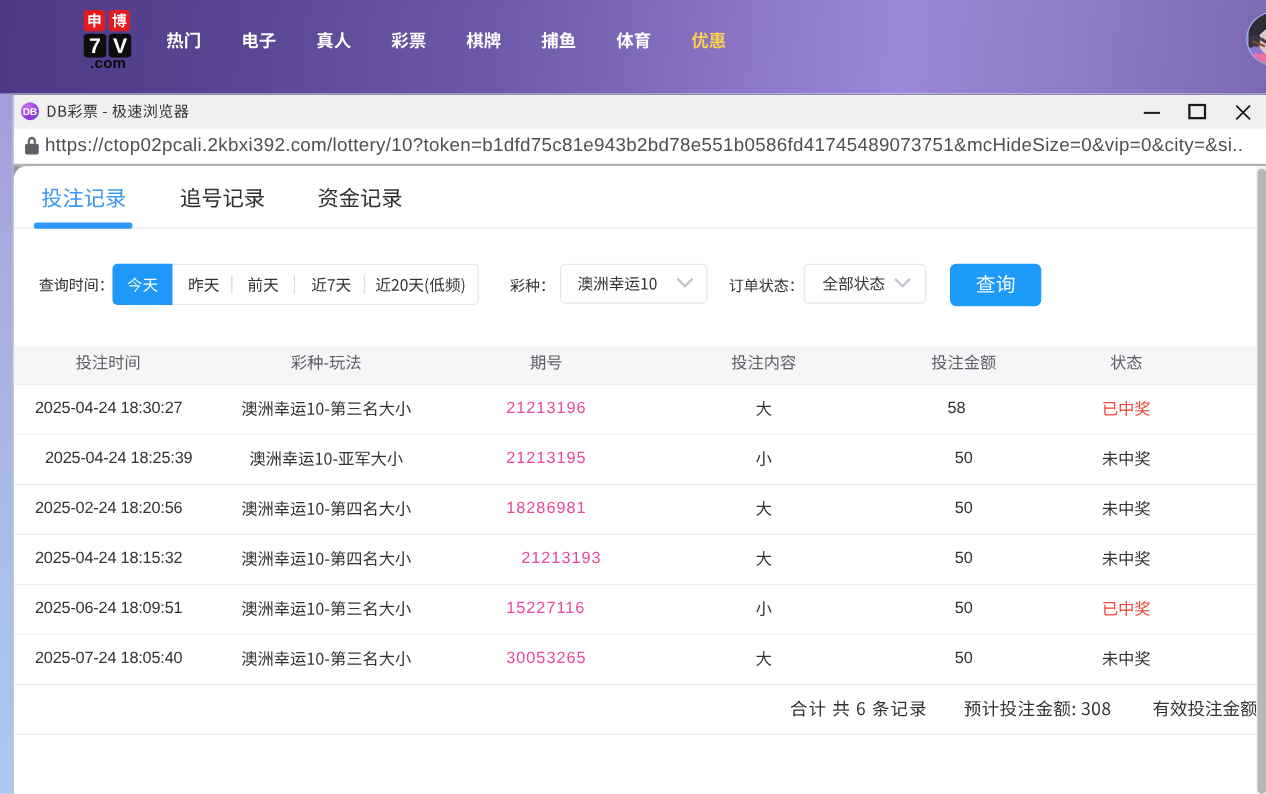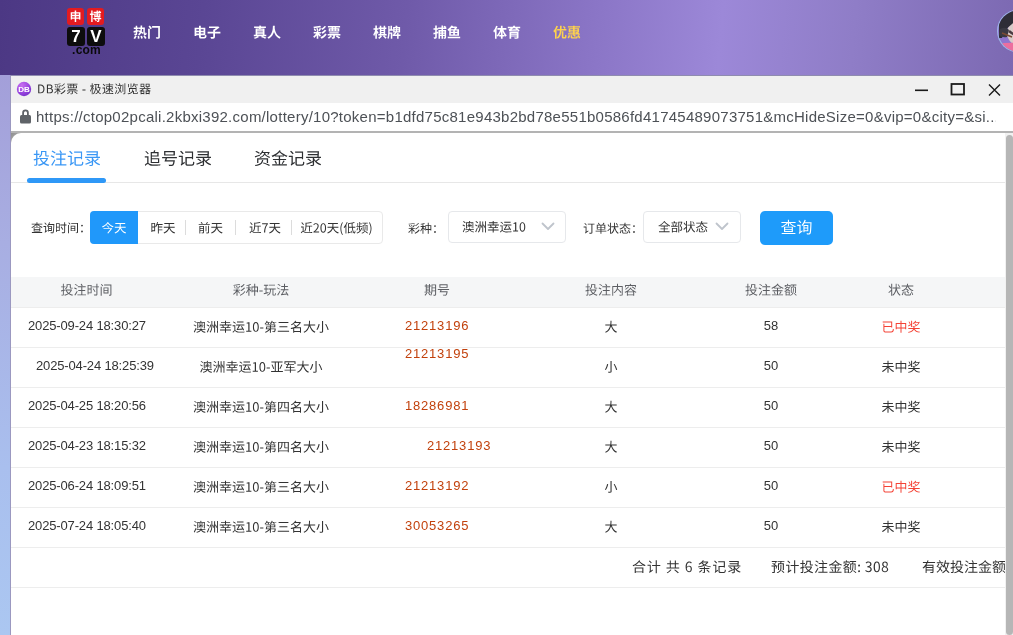--- a/index.html
+++ b/index.html
@@ -29,21 +29,21 @@
 #btn { left:760px; top:211px; width:73px; height:34px; background:#1e9bfa; border-radius:5px; }
 #thead { left:11px; top:277px; width:994px; height:30px; background:#f5f6f7; }
 .rline { left:11px; width:994px; height:1px; background:#ededed; }
 #scrolltrack { left:1005px; top:133px; width:8px; height:502px; background:#f1f1f1; }
 #scrollthumb { left:1005.5px; top:135px; width:7px; height:500px; background:#b6b6b6;
   border-radius:3.5px; }
 .hcell { position:absolute; color:#333; font-size:13px; }
 #urltext { left:36px; top:103px; width:960px; height:28px; line-height:28px;
   font-size:15px; color:#4d5156; white-space:nowrap; overflow:hidden; letter-spacing:0.25px; }
 .date { position:absolute; color:#333; font-size:13px; letter-spacing:-0.15px; }
-.num { position:absolute; color:#c2410c; font-size:13px; letter-spacing:0.8px; }
+.num { position:absolute; color:#ec4899; font-size:13px; letter-spacing:0.8px; }
 </style></head><body>
 <div class="abs" id="nav"></div>
 <div class="abs" id="wall"></div>
 <div class="abs" id="win"></div>
 <div class="abs" id="titlebar"></div>
 <div class="abs" id="urlbar"></div>
 <div class="abs" id="urlsep"></div>
 <div class="abs" id="notch"></div>
 <div class="abs" id="page"></div>
 <div class="abs" id="tabline"></div>
@@ -66,34 +66,34 @@
 <div class="abs rline" style="top:547px"></div>
 <div class="abs rline" style="top:587px"></div>
 
 <div class="abs" style="left:67px;top:8px;width:17px;height:17px;background:#e31b20;border-radius:3px"></div>
 <div class="abs" style="left:87px;top:8px;width:17px;height:17px;background:#e31b20;border-radius:3px"></div>
 <div class="abs" style="left:67px;top:27px;width:18px;height:19px;background:#0d0d0d;border-radius:3px;color:#fff;font-weight:bold;font-size:17px;text-align:center;line-height:19px">7</div>
 <div class="abs" style="left:87px;top:27px;width:18px;height:19px;background:#0d0d0d;border-radius:3px;color:#fff;font-weight:bold;font-size:17px;text-align:center;line-height:19px">V</div>
 <div class="abs" style="left:66px;top:45px;width:41px;height:10px;color:#0a0a0a;font-weight:bold;font-size:12px;letter-spacing:0.2px;text-align:center;line-height:10px">.com</div>
 
 <div class="abs" id="urltext">https://ctop02pcali.2kbxi392.com/lottery/10?token=b1dfd75c81e943b2bd78e551b0586fd41745489073751&amp;mcHideSize=0&amp;vip=0&amp;city=&amp;si...</div>
-<div class="date" style="left:28px;top:318px">2025-09-24 18:30:27</div>
+<div class="date" style="left:28px;top:318px">2025-04-24 18:30:27</div>
 <div class="num" style="left:405px;top:318px">21213196</div>
-<div class="abs hcell" style="left:758px;top:318px;width:26px;text-align:center">58</div>
+<div class="abs hcell" style="left:758px;top:318px;width:26px;">58</div>
 <div class="date" style="left:36px;top:358px">2025-04-24 18:25:39</div>
-<div class="num" style="left:405px;top:346px">21213195</div>
+<div class="num" style="left:405px;top:358px">21213195</div>
 <div class="abs hcell" style="left:758px;top:358px;width:26px;text-align:center">50</div>
-<div class="date" style="left:28px;top:398px">2025-04-25 18:20:56</div>
+<div class="date" style="left:28px;top:398px">2025-02-24 18:20:56</div>
 <div class="num" style="left:405px;top:398px">18286981</div>
 <div class="abs hcell" style="left:758px;top:398px;width:26px;text-align:center">50</div>
-<div class="date" style="left:28px;top:438px">2025-04-23 18:15:32</div>
-<div class="num" style="left:427px;top:438px">21213193</div>
+<div class="date" style="left:28px;top:438px">2025-04-24 18:15:32</div>
+<div class="num" style="left:417px;top:438px">21213193</div>
 <div class="abs hcell" style="left:758px;top:438px;width:26px;text-align:center">50</div>
 <div class="date" style="left:28px;top:478px">2025-06-24 18:09:51</div>
-<div class="num" style="left:405px;top:478px">21213192</div>
+<div class="num" style="left:405px;top:478px">15227116</div>
 <div class="abs hcell" style="left:758px;top:478px;width:26px;text-align:center">50</div>
 <div class="date" style="left:28px;top:518px">2025-07-24 18:05:40</div>
 <div class="num" style="left:405px;top:518px">30053265</div>
 <div class="abs hcell" style="left:758px;top:518px;width:26px;text-align:center">50</div>
 
 <svg class="abs" style="left:0;top:0;z-index:5" width="1013" height="635" viewBox="0 0 1013 635">
 <defs>
 <radialGradient id="dbg" cx="35%" cy="25%" r="90%">
  <stop offset="0%" stop-color="#c86ef0"></stop>
         <stop offset="55%" stop-color="#9a45e0"></stop>

